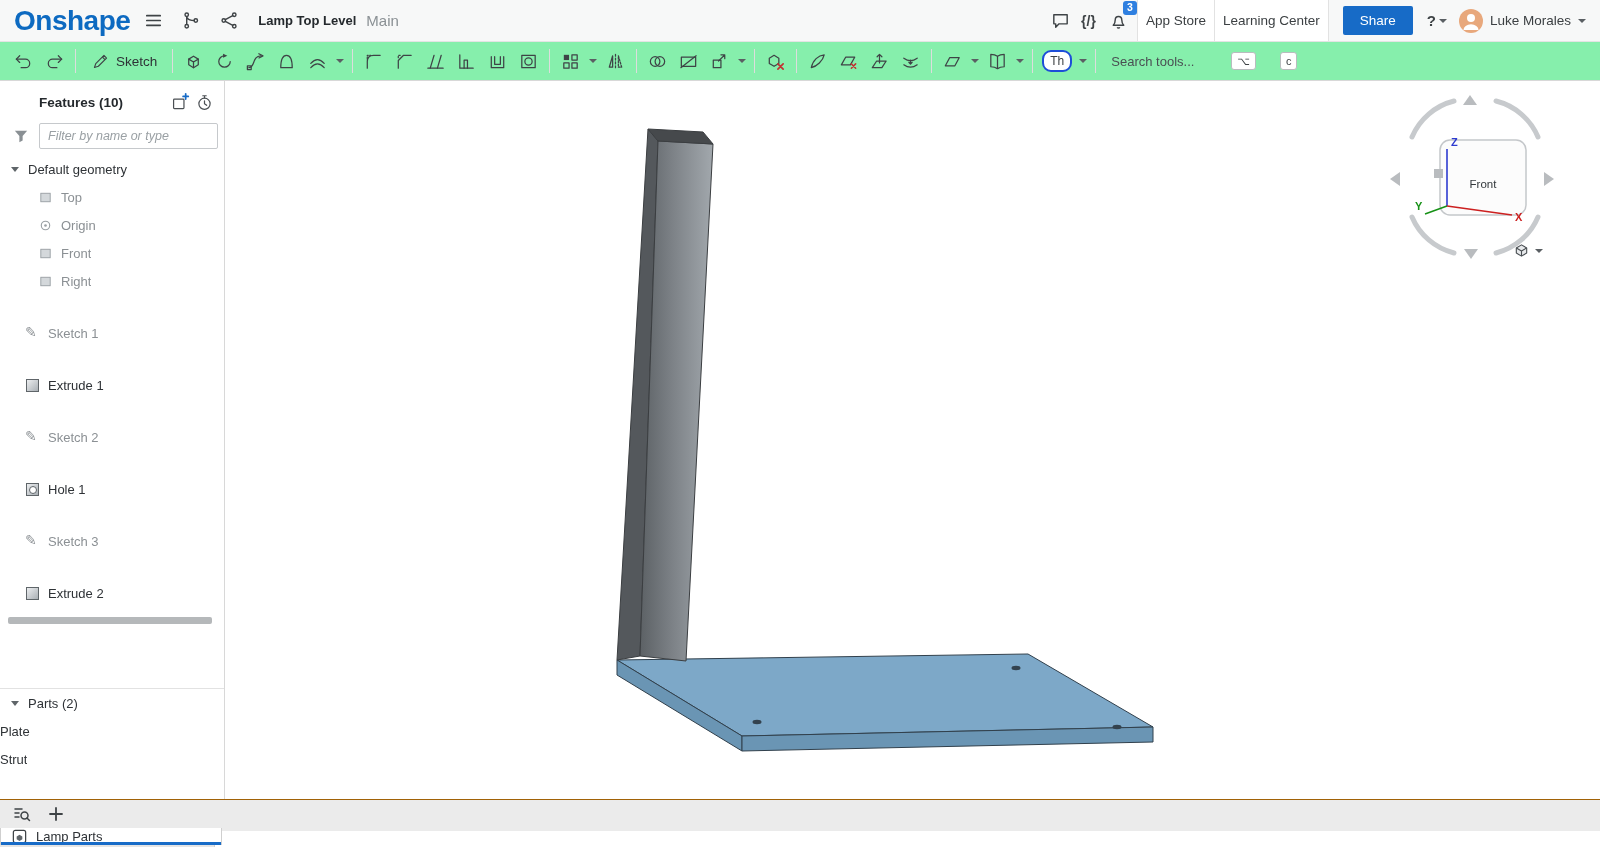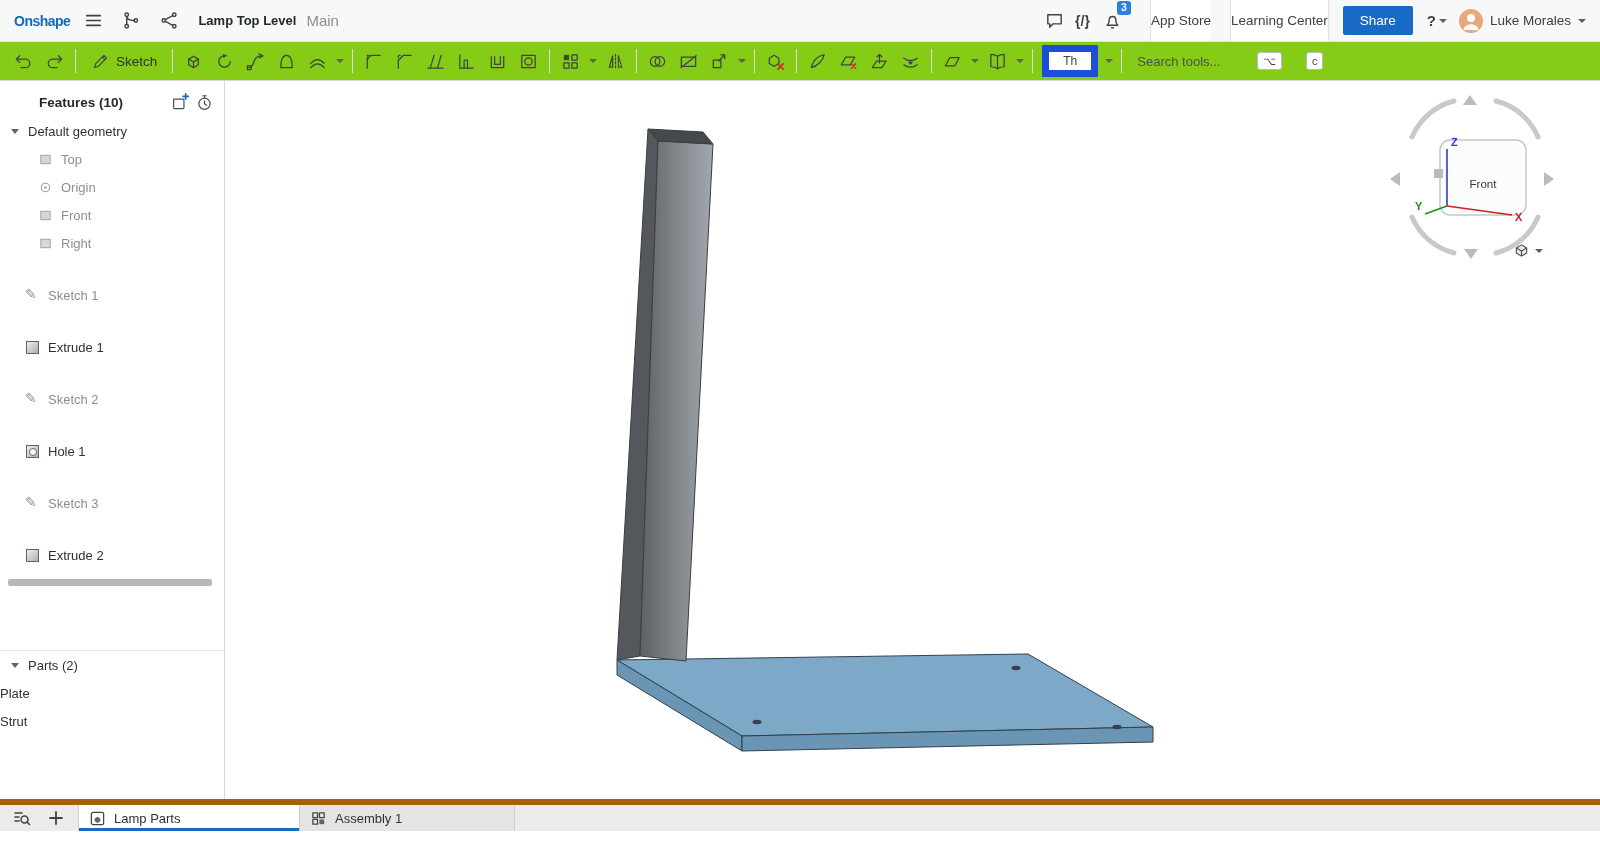--- a/index.html
+++ b/index.html
@@ -2,47 +2,47 @@
 <html style="--brand-blue: #0d6ac1; --share-button: #176bc7; --badge: #2e7fe0; --active-tab-underline: #176bc7; --plate: #7da8c8; --plate-side: #6a95b4; --strut: #8d9296; --axis-x: #cc2020; --axis-y: #169116; --axis-z: #2e3bd0;"><head>
 <meta charset="utf-8">
 <style>
   * { margin:0; padding:0; box-sizing:border-box; }
   html,body { width:1600px; height:847px; }
   body { position:relative; font-family:"Liberation Sans",sans-serif; background:#fff; color:#3c4043; overflow:hidden; }
   svg { display:block; }
 
   
   .header { position:absolute; top:0; left:0; width:1600px; height:42px; background:#f7f8f8; border-bottom:1px solid #e4e4e4; display:flex; align-items:center; }
-  .logo { font-size:14px; font-weight:bold; color:var(--brand-blue,#0d6ac1); margin-left:14px; letter-spacing:-0.5px; }
+  .logo { font-size:28px; font-weight:bold; color:var(--brand-blue,#0d6ac1); margin-left:14px; letter-spacing:-0.5px; }
   .hicon { width:30px; height:30px; display:flex; align-items:center; justify-content:center; margin-left:8px; border-radius:3px; cursor:pointer; }
   .hicon svg { width:21px; height:21px; stroke:#3e4346; fill:none; stroke-width:1.5; stroke-linecap:round; stroke-linejoin:round; }
   .doc-title { font-size:13px; font-weight:bold; color:#24292d; margin-left:14px; white-space:nowrap; }
   .doc-workspace { font-size:15px; color:#8a9094; margin-left:10px; }
   .hspacer { flex:1; }
   .code-glyph { font-size:14px; font-weight:bold; color:#3e4346; margin:0 6px; }
   .bell-wrap { position:relative; margin:0 8px 0 6px; }
   .badge { position:absolute; top:-9px; right:-8px; background:var(--badge,#2e7fe0); color:#fff; font-size:10.5px; font-weight:bold; padding:1px 4px 2px; border-radius:3px; line-height:1; }
-  .seg-btn { height:41px; display:flex; align-items:center; padding:0 0; background:#fff; border-left:1px solid #e2e2e2; font-size:13.5px; color:#3c4043; cursor:pointer; white-space:nowrap;margin-left:19px; }
+  .seg-btn { height:41px; display:flex; align-items:center; padding:0 8px; background:#fff; border-left:1px solid #e2e2e2; font-size:13.5px; color:#3c4043; cursor:pointer; white-space:nowrap; }
   .seg-btn.last { border-right:1px solid #e2e2e2; }
   .share-btn { height:29px; display:flex; align-items:center; padding:0 17px; margin:0 14px; background:var(--share-button,#176bc7); color:#fff; font-size:13.5px; border-radius:2px; cursor:pointer; }
   .help { display:flex; align-items:center; gap:3px; font-size:15px; font-weight:bold; color:#3e4346; margin-right:12px; cursor:pointer; }
   .avatar { width:24px; height:24px; border-radius:50%; background:#e8a87c; overflow:hidden; flex:none; }
   .user-menu { display:flex; align-items:center; gap:7px; margin-right:14px; cursor:pointer; font-size:13.5px; color:#3c4043; white-space:nowrap; }
   .caret { width:0; height:0; border-left:4px solid transparent; border-right:4px solid transparent; border-top:4.5px solid #5a5f63; }
 
   
-  .toolbar { position:absolute; top:42px; left:0; width:1600px; height:39px; background:#84cc16; border-bottom:1px solid #d8d8d8; display:flex; align-items:center; padding-left:8px; }
+  .toolbar { position:absolute; top:42px; left:0; width:1600px; height:39px; background:#86efac; border-bottom:1px solid #d8d8d8; display:flex; align-items:center; padding-left:8px; }
   .tbtn { width:31px; height:30px; display:flex; align-items:center; justify-content:center; border-radius:3px; cursor:pointer; flex:none; }
   .tbtn svg { width:21px; height:21px; stroke:#3e4346; fill:none; stroke-width:1.3; stroke-linecap:round; stroke-linejoin:round; }
   .tb-div { width:1px; height:24px; background:#ddd; margin:0 5px; flex:none; }
   .sketch-btn { display:flex; align-items:center; gap:6px; padding:0 10px; height:30px; cursor:pointer; }
   .sketch-btn svg { width:19px; height:19px; stroke:#3e4346; fill:none; stroke-width:1.3; stroke-linejoin:round; }
   .sketch-btn span { font-size:13.5px; color:#2e3236; }
   .tb-caret { width:14px; height:30px; display:flex; align-items:center; justify-content:center; cursor:pointer; flex:none; }
-  .th-box { border:7px solid #1d4ed8; border-radius:1px; font-size:12px; color:#3e4346; padding:2px 14px; background:#fff; }
+  .th-box { border:2px solid #1d4ed8; border-radius:9px; font-size:12px; color:#3e4346; padding:2px 6px; background:#fff; }
   .search-tools { display:flex; align-items:center; gap:24px; margin-left:10px; }
   .search-tools input { border:none; outline:none; background:transparent; font-size:13px; width:96px; font-family:inherit; color:#3c4043; }
   .search-tools input::placeholder { color:#4a4f53; opacity:1; }
   .keycap { border:1px solid #b9bcbf; border-radius:3px; background:#fff; font-size:11px; color:#3e4346; padding:1px 5px; line-height:14px; }
 
   
   .features-panel { position:absolute; top:81px; left:0; width:225px; height:718px; background:#fff; border-right:1px solid #d8d8d8; font-size:13px; }
   .fp-head { display:flex; align-items:center; padding:10px 8px 4px 10px;margin-left:29px; }
   .fp-title { font-weight:bold; font-size:13.5px; color:#24292d; flex:1; }
   .fp-hicon { width:24px; height:22px; display:flex; align-items:center; justify-content:center; cursor:pointer; }
@@ -74,21 +74,21 @@
 
   
   .viewport { position:absolute; top:81px; left:225px; width:1375px; height:718px; background:#fff; overflow:hidden; }
   .scene { position:absolute; left:0; top:0; }
   .viewcube { position:absolute; left:1165px; top:10px; width:170px; height:175px; }
   .viewcube text { font-family:"Liberation Sans",sans-serif; }
   .view-options { position:absolute; left:1287px; top:160px; display:flex; align-items:center; gap:4px; cursor:pointer; }
   .view-options svg { width:19px; height:19px; stroke:#4a4f53; fill:none; stroke-width:1.3; stroke-linejoin:round; }
 
   
-  .tabbar { position:absolute; top:799px; left:0; width:1600px; height:32px; background:#ebebeb; border-top:6px solid #a16207; display:flex; align-items:stretch; }
+  .tabbar { position:absolute; top:799px; left:0; width:1600px; height:32px; background:#ebebeb; border-top:1px solid #a16207; display:flex; align-items:stretch;flex-direction:column; }
   .tab-tools { display:flex; align-items:center; padding:0 6px; gap:2px; }
   .tab-tool-btn { width:32px; height:28px; display:flex; align-items:center; justify-content:center; cursor:pointer; border-radius:3px; }
   .tab-tool-btn svg { width:18px; height:18px; stroke:#3e4346; fill:none; stroke-width:1.5; stroke-linecap:round; }
   .tab { display:flex; align-items:center; gap:8px; padding-left:10px; font-size:13px; color:#2e3236; position:relative; cursor:pointer; }
   .tab svg { width:17px; height:17px; stroke:#3e4346; fill:none; stroke-width:1.3; stroke-linejoin:round; flex:none; }
   .tab.active { width:222px; background:#fff; border-left:1px solid #cfcfcf; border-right:1px solid #cfcfcf; }
   .tab.active::after { content:""; position:absolute; left:0; right:0; bottom:0; height:3px; background:var(--active-tab-underline,#176bc7); }
   .tab.inactive { width:215px; background:#e4e4e4; border-right:1px solid #cfcfcf; }
 </style>
 </head>
@@ -371,20 +371,26 @@
     </span>
     <span class="fp-hicon">
       <svg viewBox="0 0 22 22">
           <circle cx="11" cy="12.5" r="6.5"></circle>
           <path d="M11 9 v3.5 l2.5 1.8"></path>
           <path d="M9 3.2 h4 M11 3.2 v2.5"></path>
         </svg>
     </span>
   </div>
 
+  <div class="fp-filter">
+    <svg viewBox="0 0 22 22" style="width:18px;height:18px;flex:none">
+        <path d="M3.5 4.5 H18.5 L13 11 V16.5 L9 18.5 V11 Z" fill="#8a9094" stroke="none"></path>
+      </svg>
+    <input type="text" placeholder="Filter by name or type" style="">
+  </div>
 
   <div class="fp-row">
     <svg class="chev" viewBox="0 0 10 10" width="10" height="10">
         <polygon points="1,3 9,3 5,8" fill="#5f6569"></polygon>
       </svg>
     <span class="row-label">Default geometry</span>
   </div>
   <div class="fp-row child">
     <svg class="geo-icon" viewBox="0 0 16 16" width="15" height="15">
         <rect x="3" y="3.5" width="10" height="9" fill="#d4d8db" stroke="#9aa0a4" stroke-width="1"></rect>

